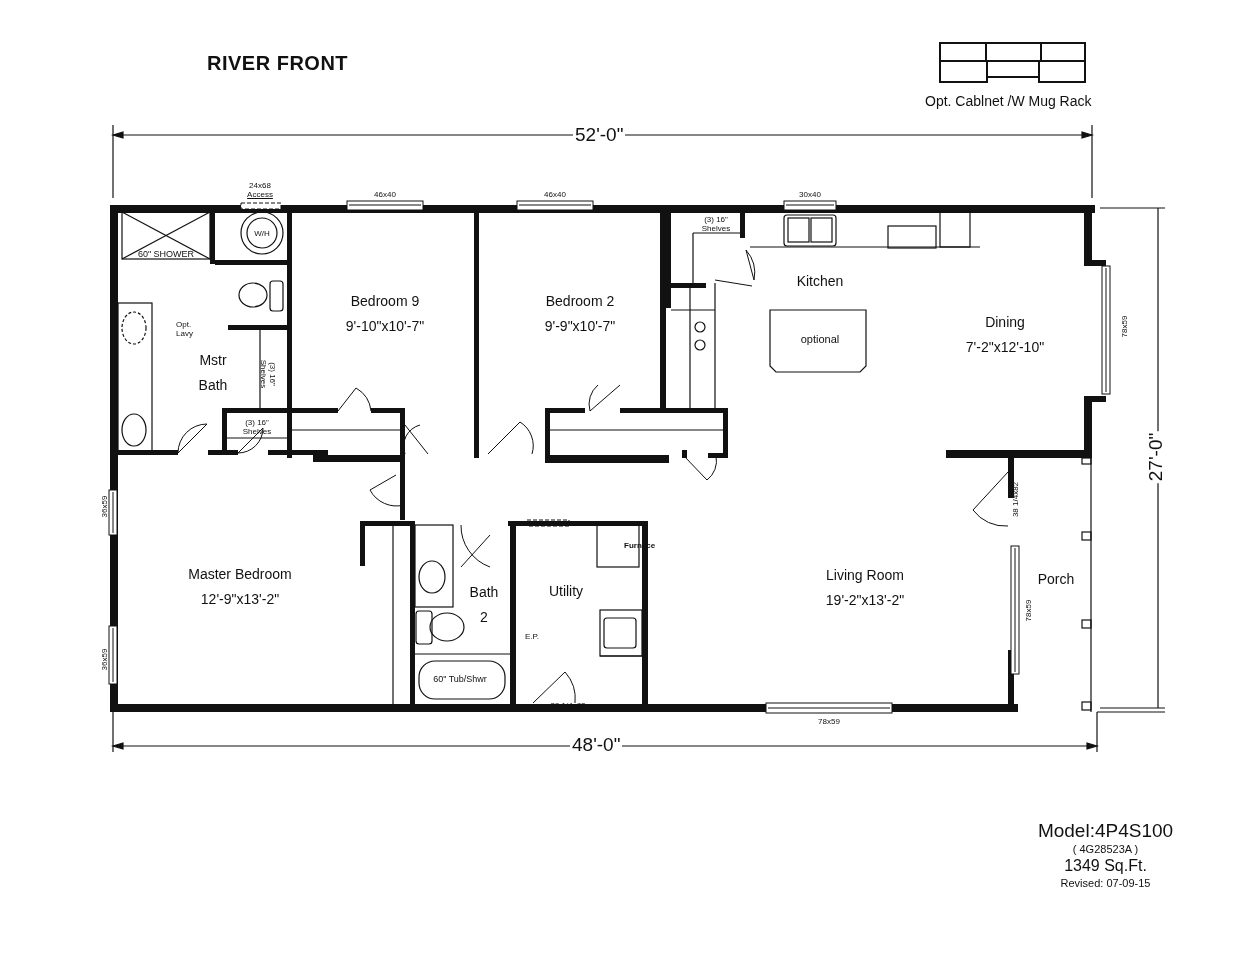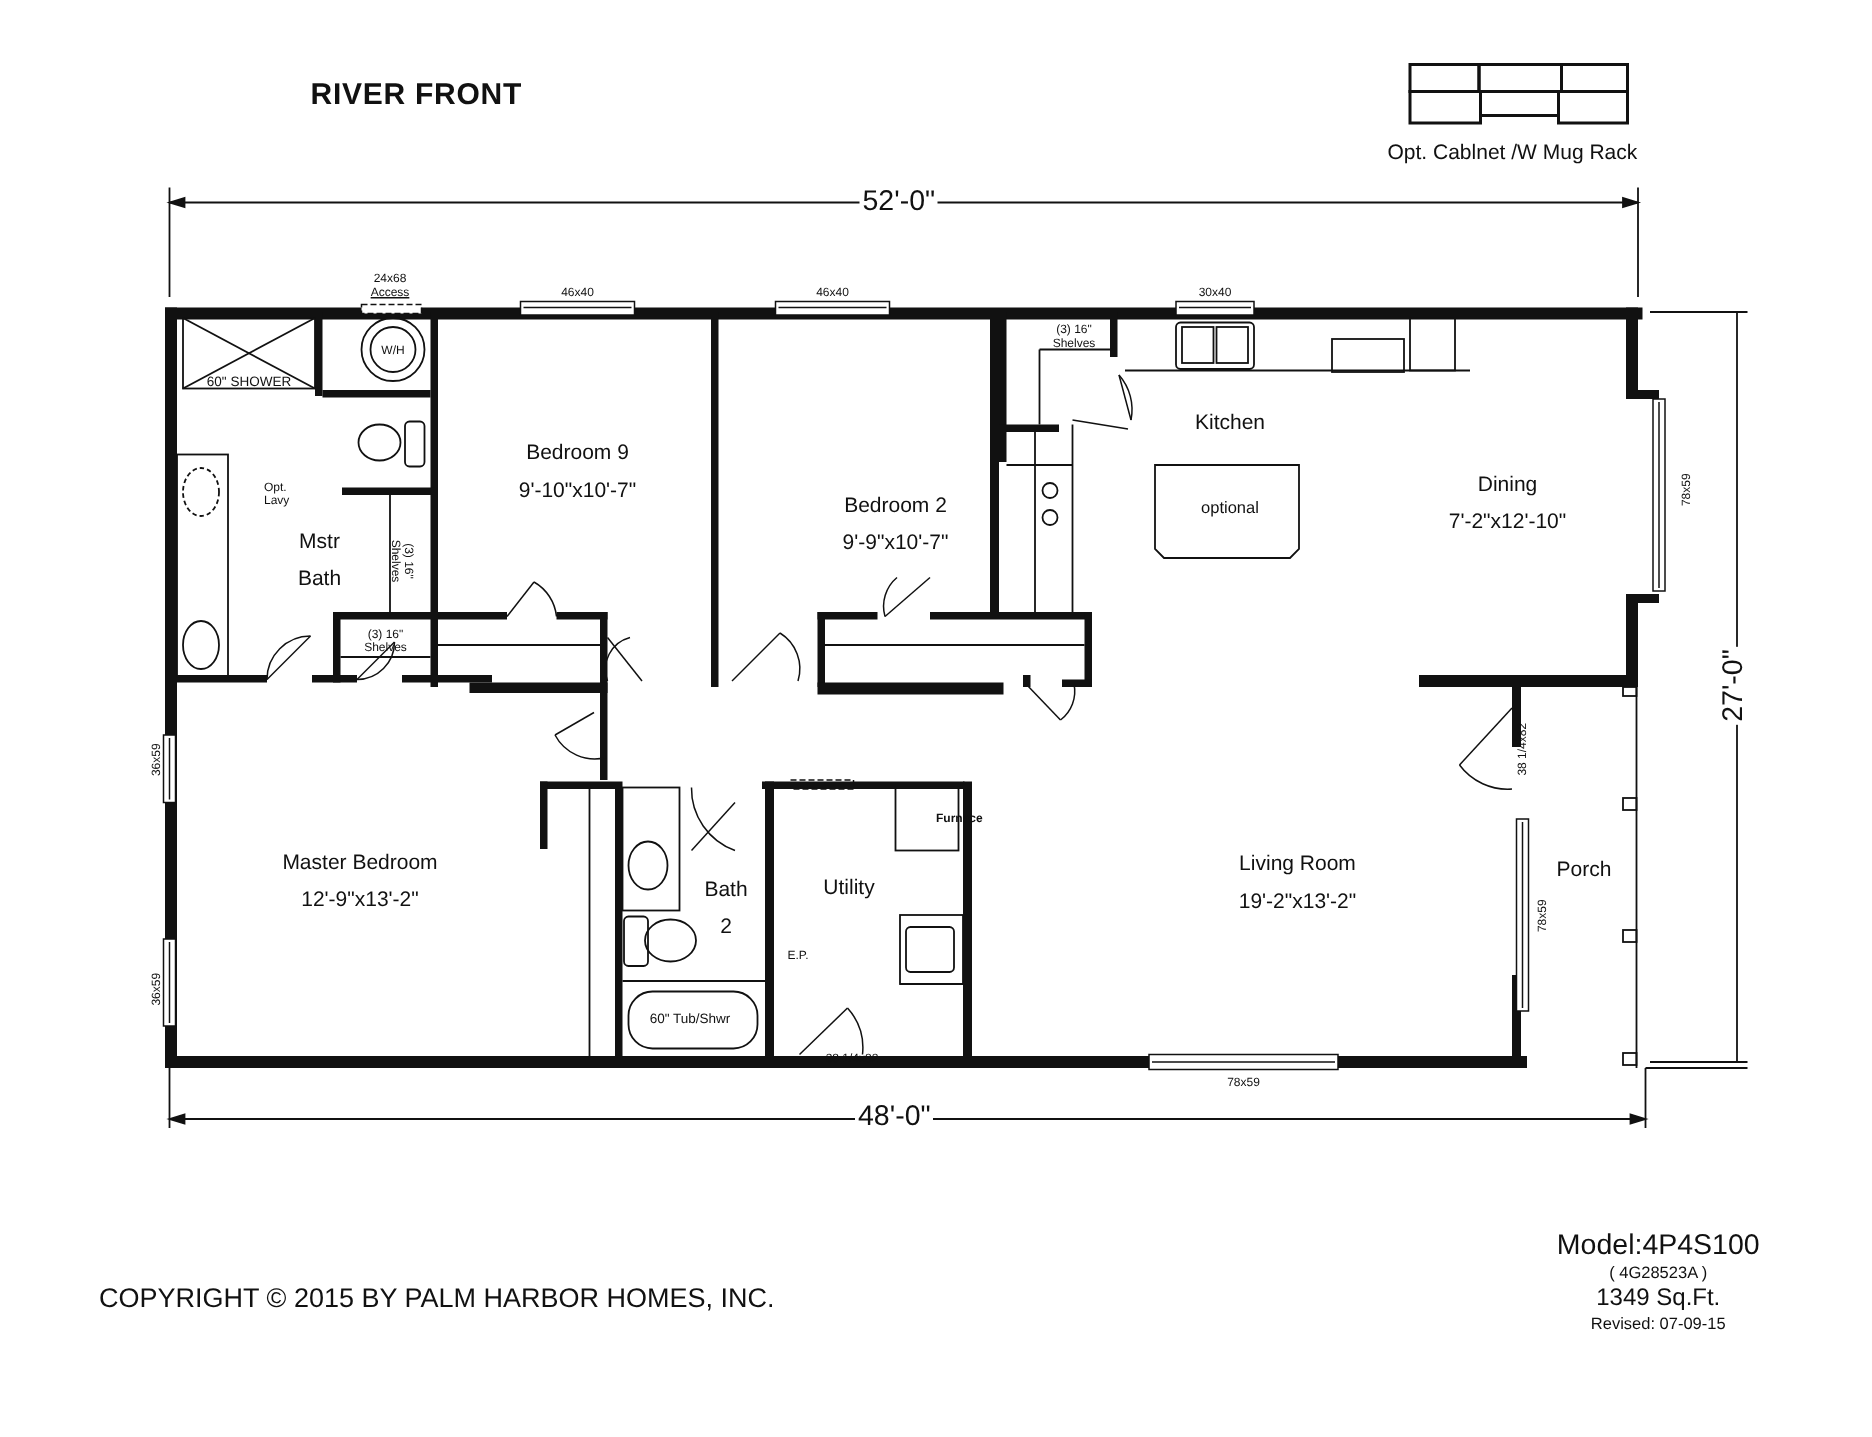--- a/index.html
+++ b/index.html
@@ -226,21 +226,21 @@
 <div class="dim vtext" style="left:1130px; top:446px;">27'-0"</div>
 
 <div class="room" style="left:180px; top:348px; width:66px;">
   <div>Mstr</div>
   <div>Bath</div>
 </div>
 <div class="room" style="left:305px; top:289px; width:160px;">
   <div>Bedroom 9</div>
   <div>9'-10"x10'-7"</div>
 </div>
-<div class="room" style="left:517px; top:289px; width:160px;margin-top:35px;">
+<div class="room" style="left:500px; top:289px; width:160px;">
   <div>Bedroom 2</div>
   <div>9'-9"x10'-7"</div>
 </div>
 <div class="room" style="left:770px; top:269px; width:100px;">
   <div>Kitchen</div>
 </div>
 <div class="room" style="left:925px; top:310px; width:160px;">
   <div>Dining</div>
   <div>7'-2"x12'-10"</div>
 </div>
@@ -295,20 +295,19 @@
 <div class="tiny" style="left:365px; top:190px; width:40px;">46x40</div>
 <div class="tiny" style="left:535px; top:190px; width:40px;">46x40</div>
 <div class="tiny" style="left:790px; top:190px; width:40px;">30x40</div>
 <div class="tiny vtext" style="left:1104px; top:322px; width:40px;">78x59</div>
 <div class="tiny vtext" style="left:84px; top:502px; width:40px;">36x59</div>
 <div class="tiny vtext" style="left:84px; top:655px; width:40px;">36x59</div>
 <div class="tiny" style="left:809px; top:717px; width:40px;">78x59</div>
 <div class="tiny vtext" style="left:1008px; top:606px; width:40px;">78x59</div>
 
 <div class="abs copyright">
-  <div>COPYRIGHT © 2015 BY PALM HARBOR HOMES, INC.</div>
 </div>
 <div class="abs model">
   <div>Model:4P4S100</div>
   <div class="sub">( 4G28523A )</div>
   <div class="sq">1349 Sq.Ft.</div>
   <div class="rev">Revised: 07-09-15</div>
 </div>
 
 </body></html>

